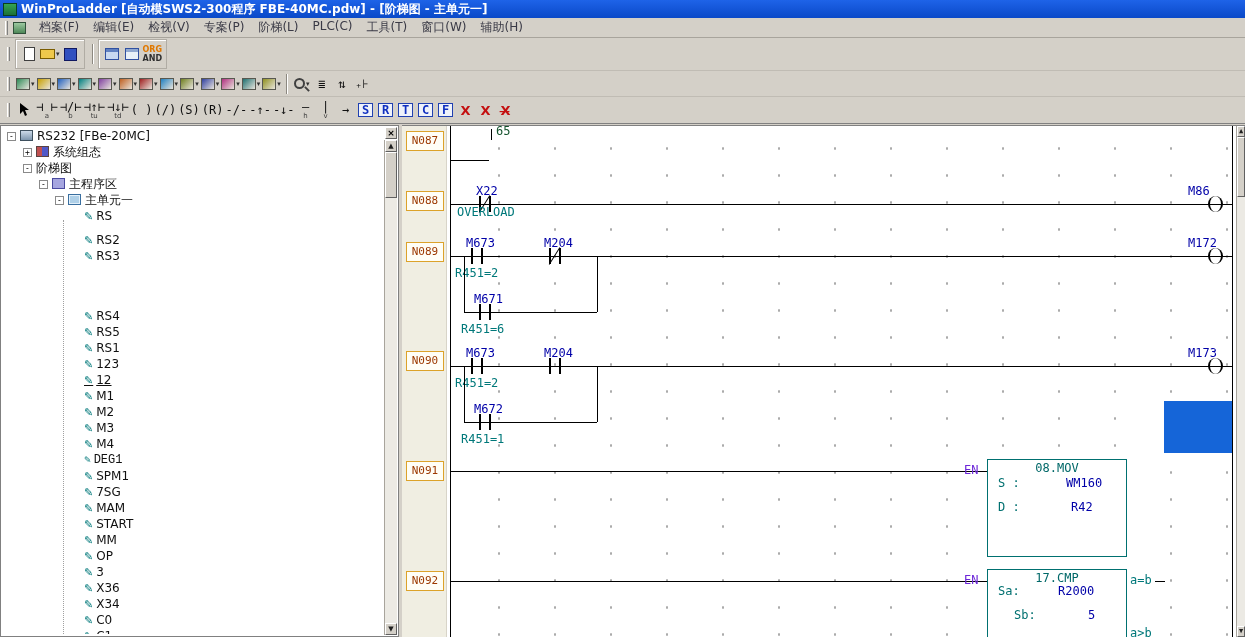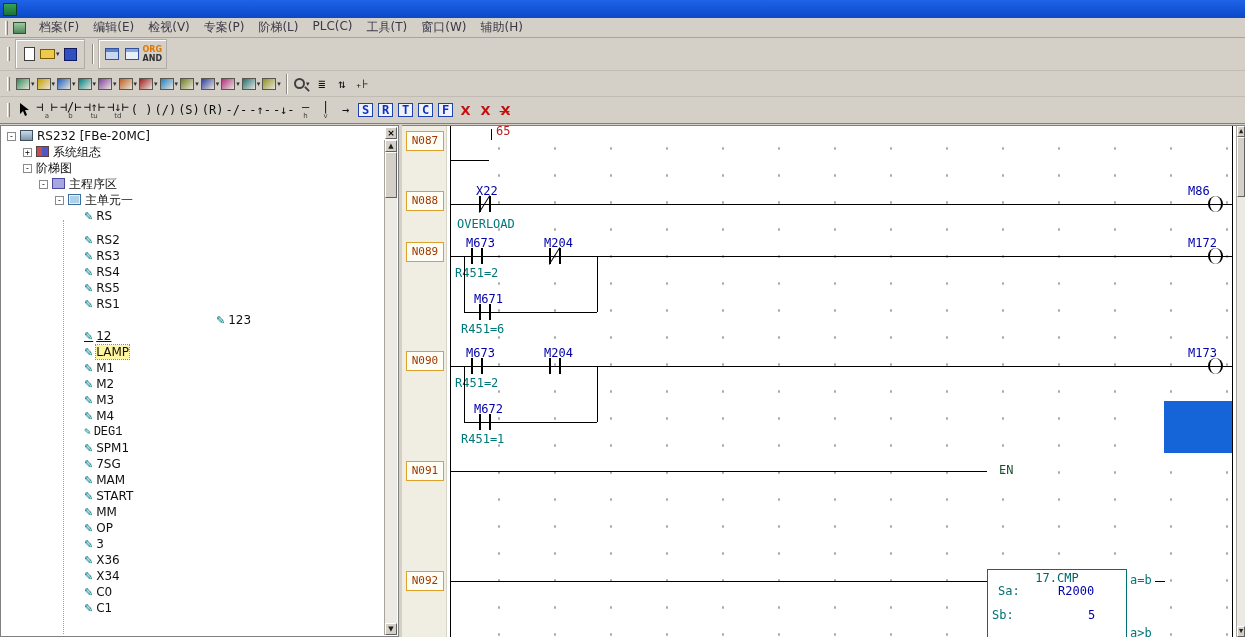--- a/index.html
+++ b/index.html
@@ -96,23 +96,23 @@
     border-right:1px solid #D8D4C8; }
   .dots { position:absolute; left:46px; top:0; right:9px; bottom:0;
     background-image:radial-gradient(circle,#ABABAB 1px,transparent 1.4px);
     background-size:56px 27px; background-position:23px 9px; }
   .netbox { position:absolute; left:4px; width:38px; height:20px; border:1px solid #DCA22A;
     background:#FFFEF6; color:#9C3800; font:11px/18px "DejaVu Sans Mono",monospace;
     text-align:center; cursor:default; }
   .wire-h { position:absolute; height:1px; background:#000; }
   .wire-v { position:absolute; width:1px; background:#000; }
   .lbl { position:absolute; color:#0000A8; white-space:pre; line-height:13px; }
-  .blk { color:#b91c1c; }
+  .blk { color:#14532d; }
   .cmt { color:#00787A; }
-  .red { color:#14532d;margin-left:35px; }
+  .red { color:#6d28d9; }
   .contact { position:absolute; width:12px; height:16px; }
   .contact .b { position:absolute; top:0; width:2px; height:16px; background:#000; }
   .contact .b1 { left:0; } .contact .b2 { right:0; }
   .contact .sl { position:absolute; left:5px; top:-2px; width:1px; height:20px; background:#000;
     transform:rotate(32deg); }
   .coil { position:absolute; width:15px; height:16px; }
   .coil::before { content:""; position:absolute; left:0; top:0; width:6px; height:16px;
     border-left:2px solid #000; border-radius:8px 0 0 8px; }
   .coil::after  { content:""; position:absolute; right:0; top:0; width:6px; height:16px;
     border-right:2px solid #000; border-radius:0 8px 8px 0; }
@@ -126,20 +126,21 @@
   .selcur { position:absolute; background:#1565D8; }
   .lvscroll { position:absolute; right:0; top:0; bottom:0; width:9px; background:#ECEAE4;
     border-left:1px solid #A8A49C; font-size:6px; }
   .lvscroll .sbbtn { height:11px; line-height:9px; }
 </style>
 </head>
 <body>
 
 <div class="titlebar">
   <span class="appicon"></span>
+  <span>WinProLadder [自动模SWS2-300程序 FBE-40MC.pdw] - [阶梯图 - 主单元一]</span>
 </div>
 
 <div class="menubar">
   <span class="grip"></span>
   <span class="docicon"></span>
   <span id="menu-items" style="display:flex;">
       <span class="menu-item">档案(F)</span>
       <span class="menu-item">编辑(E)</span>
       <span class="menu-item">检视(V)</span>
       <span class="menu-item">专案(P)</span>
@@ -381,26 +382,25 @@
     <div class="tree" id="tree">
       <div class="tguide"></div>
     <div class="trow" style="padding-left: 4px;"><span class="exp">-</span><span class="ico plc"></span><span>RS232 [FBe-20MC]</span></div>
         <div class="trow" style="padding-left: 20px;"><span class="exp">+</span><span class="ico config"></span><span>系统组态</span></div>
         <div class="trow" style="padding-left: 20px;"><span class="exp">-</span><span>阶梯图</span></div>
         <div class="trow" style="padding-left: 36px;"><span class="exp">-</span><span class="ico folder"></span><span>主程序区</span></div>
         <div class="trow" style="padding-left: 52px;"><span class="exp">-</span><span class="ico unit"></span><span>主单元一</span></div>
         <div class="trow" style="padding-left: 81px;"><span class="pico">✎</span><span>RS</span></div>
         <div class="trow" style="padding-left: 81px; margin-top: 8px;"><span class="pico">✎</span><span>RS2</span></div>
         <div class="trow" style="padding-left: 81px;"><span class="pico">✎</span><span>RS3</span></div>
-        <div class="trow" style="padding-left: 81px;"><span class="pico">✎</span><span>RS4</span></div>
+        <div class="trow" style="padding-left: 81px; margin-top: 44px;"><span class="pico">✎</span><span>RS4</span></div>
         <div class="trow" style="padding-left: 81px;"><span class="pico">✎</span><span>RS5</span></div>
         <div class="trow" style="padding-left: 81px;"><span class="pico">✎</span><span>RS1</span></div>
-        <div class="trow" style="padding-left: 81px; text-align: center;"><span class="pico">✎</span><span>123</span></div>
+        <div class="trow" style="padding-left: 81px;"><span class="pico">✎</span><span>123</span></div>
         <div class="trow" style="padding-left: 81px; text-decoration: underline;"><span class="pico">✎</span><span>12</span></div>
-        <div class="trow" style="padding-left: 81px;"><span class="pico">✎</span><span class="hl">LAMP</span></div>
         <div class="trow" style="padding-left: 81px;"><span class="pico">✎</span><span>M1</span></div>
         <div class="trow" style="padding-left: 81px;"><span class="pico">✎</span><span>M2</span></div>
         <div class="trow" style="padding-left: 81px;"><span class="pico">✎</span><span>M3</span></div>
         <div class="trow" style="padding-left: 81px;"><span class="pico">✎</span><span>M4</span></div>
         <div class="trow" style="padding-left: 81px; font-family: Liberation Mono, monospace;"><span class="pico">✎</span><span>DEG1</span></div>
         <div class="trow" style="padding-left: 81px;"><span class="pico">✎</span><span>SPM1</span></div>
         <div class="trow" style="padding-left: 81px;"><span class="pico">✎</span><span>7SG</span></div>
         <div class="trow" style="padding-left: 81px;"><span class="pico">✎</span><span>MAM</span></div>
         <div class="trow" style="padding-left: 81px;"><span class="pico">✎</span><span>START</span></div>
         <div class="trow" style="padding-left: 81px;"><span class="pico">✎</span><span>MM</span></div>
@@ -439,21 +439,21 @@
     <div class="wire-v" style="left:89px;top:3px;height:11px"></div>
     <span class="lbl blk" style="left:94px;top:-1px">65</span>
 
     <div class="wire-h" style="left:48px;top:78px;width:782px"></div>
     <span class="lbl" style="left:74px;top:59px">X22</span>
     <div class="contact" style="left:77px;top:70px">
       <i class="b b1"></i>
         <i class="b b2"></i>
         <i class="sl"></i>
       </div>
-    <span class="lbl cmt" style="left:55px;top:92px">OVERLOAD</span>
+    <span class="lbl cmt" style="left:55px;top:80px">OVERLOAD</span>
     <span class="lbl" style="left:786px;top:59px">M86</span>
     <div class="coil" style="left:806px;top:70px"></div>
 
     <div class="wire-h" style="left:48px;top:130px;width:782px"></div>
     <span class="lbl" style="left:64px;top:111px">M673</span>
     <div class="contact" style="left:69px;top:122px">
         <i class="b b1"></i>
         <i class="b b2"></i>
       </div>
     <span class="lbl cmt" style="left:53px;top:141px">R451=2</span>
@@ -496,28 +496,35 @@
     <div class="contact" style="left:77px;top:288px">
         <i class="b b1"></i>
         <i class="b b2"></i>
       </div>
     <span class="lbl cmt" style="left:59px;top:307px">R451=1</span>
 
     <div class="selcur" style="left:762px;top:275px;width:68px;height:52px"></div>
 
     <div class="wire-h" style="left:48px;top:345px;width:537px"></div>
     <span class="lbl red" style="left:562px;top:338px">EN</span>
+    <div class="fblk" style="left:585px;top:333px;width:140px;height:98px">
+      <span class="ft">08.MOV</span>
+      <span class="fl" style="left:10px;top:16px">S :</span>
+      <span class="fv" style="left:78px;top:16px">WM160</span>
+      <span class="fl" style="left:10px;top:40px">D :</span>
+      <span class="fv" style="left:83px;top:40px">R42</span>
+    </div>
 
     <div class="wire-h" style="left:48px;top:455px;width:537px"></div>
     <span class="lbl red" style="left:562px;top:448px">EN</span>
     <div class="fblk" style="left:585px;top:443px;width:140px;height:105px">
       <span class="ft">17.CMP</span>
       <span class="fl" style="left:10px;top:14px">Sa:</span>
       <span class="fv" style="left:70px;top:14px">R2000</span>
-      <span class="fl" style="left:4px;top:38px">Sb:</span>
+      <span class="fl" style="left:26px;top:38px">Sb:</span>
       <span class="fv" style="left:100px;top:38px">5</span>
     </div>
     <span class="lbl cmt" style="left:728px;top:448px">a=b</span>
     <div class="wire-h" style="left:753px;top:455px;width:10px"></div>
     <span class="lbl cmt" style="left:728px;top:501px">a&gt;b</span>
 
     <div class="lvscroll">
       <div class="sbbtn">▲</div>
       <div class="sbthumb" style="height:60px;"></div>
       <div class="sbbtn" style="position:absolute;bottom:0;left:0;right:0;">▼</div>

